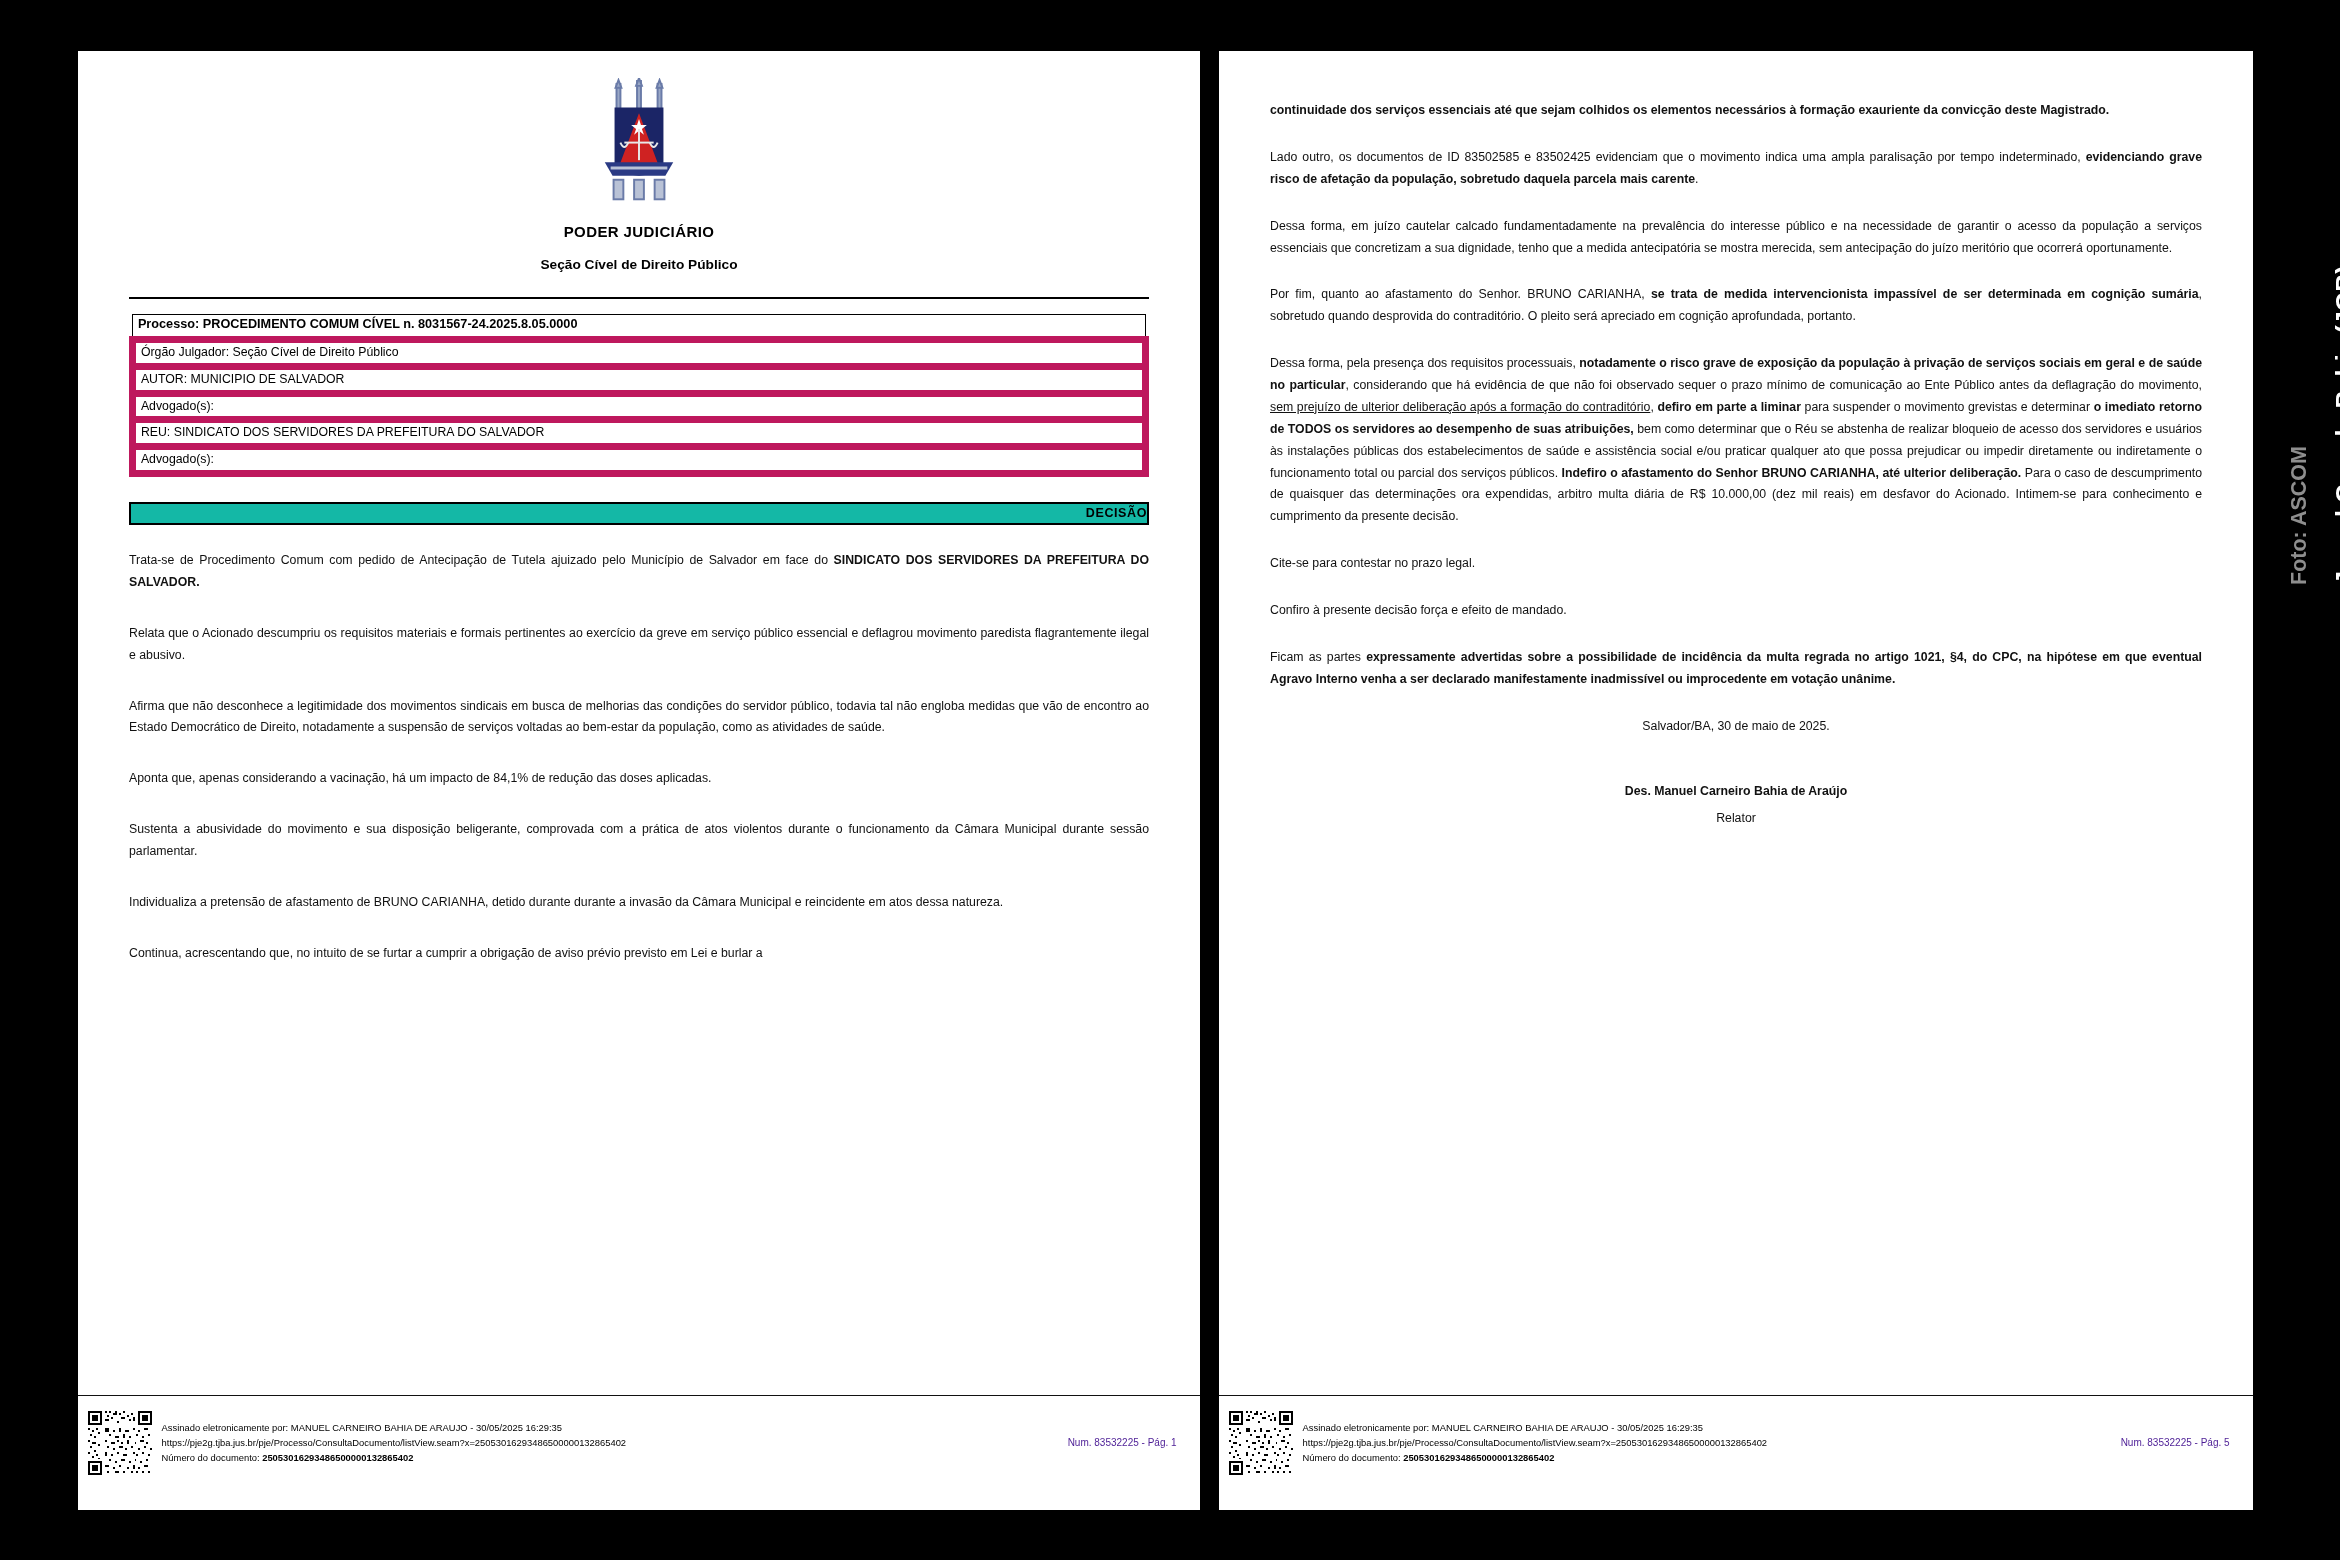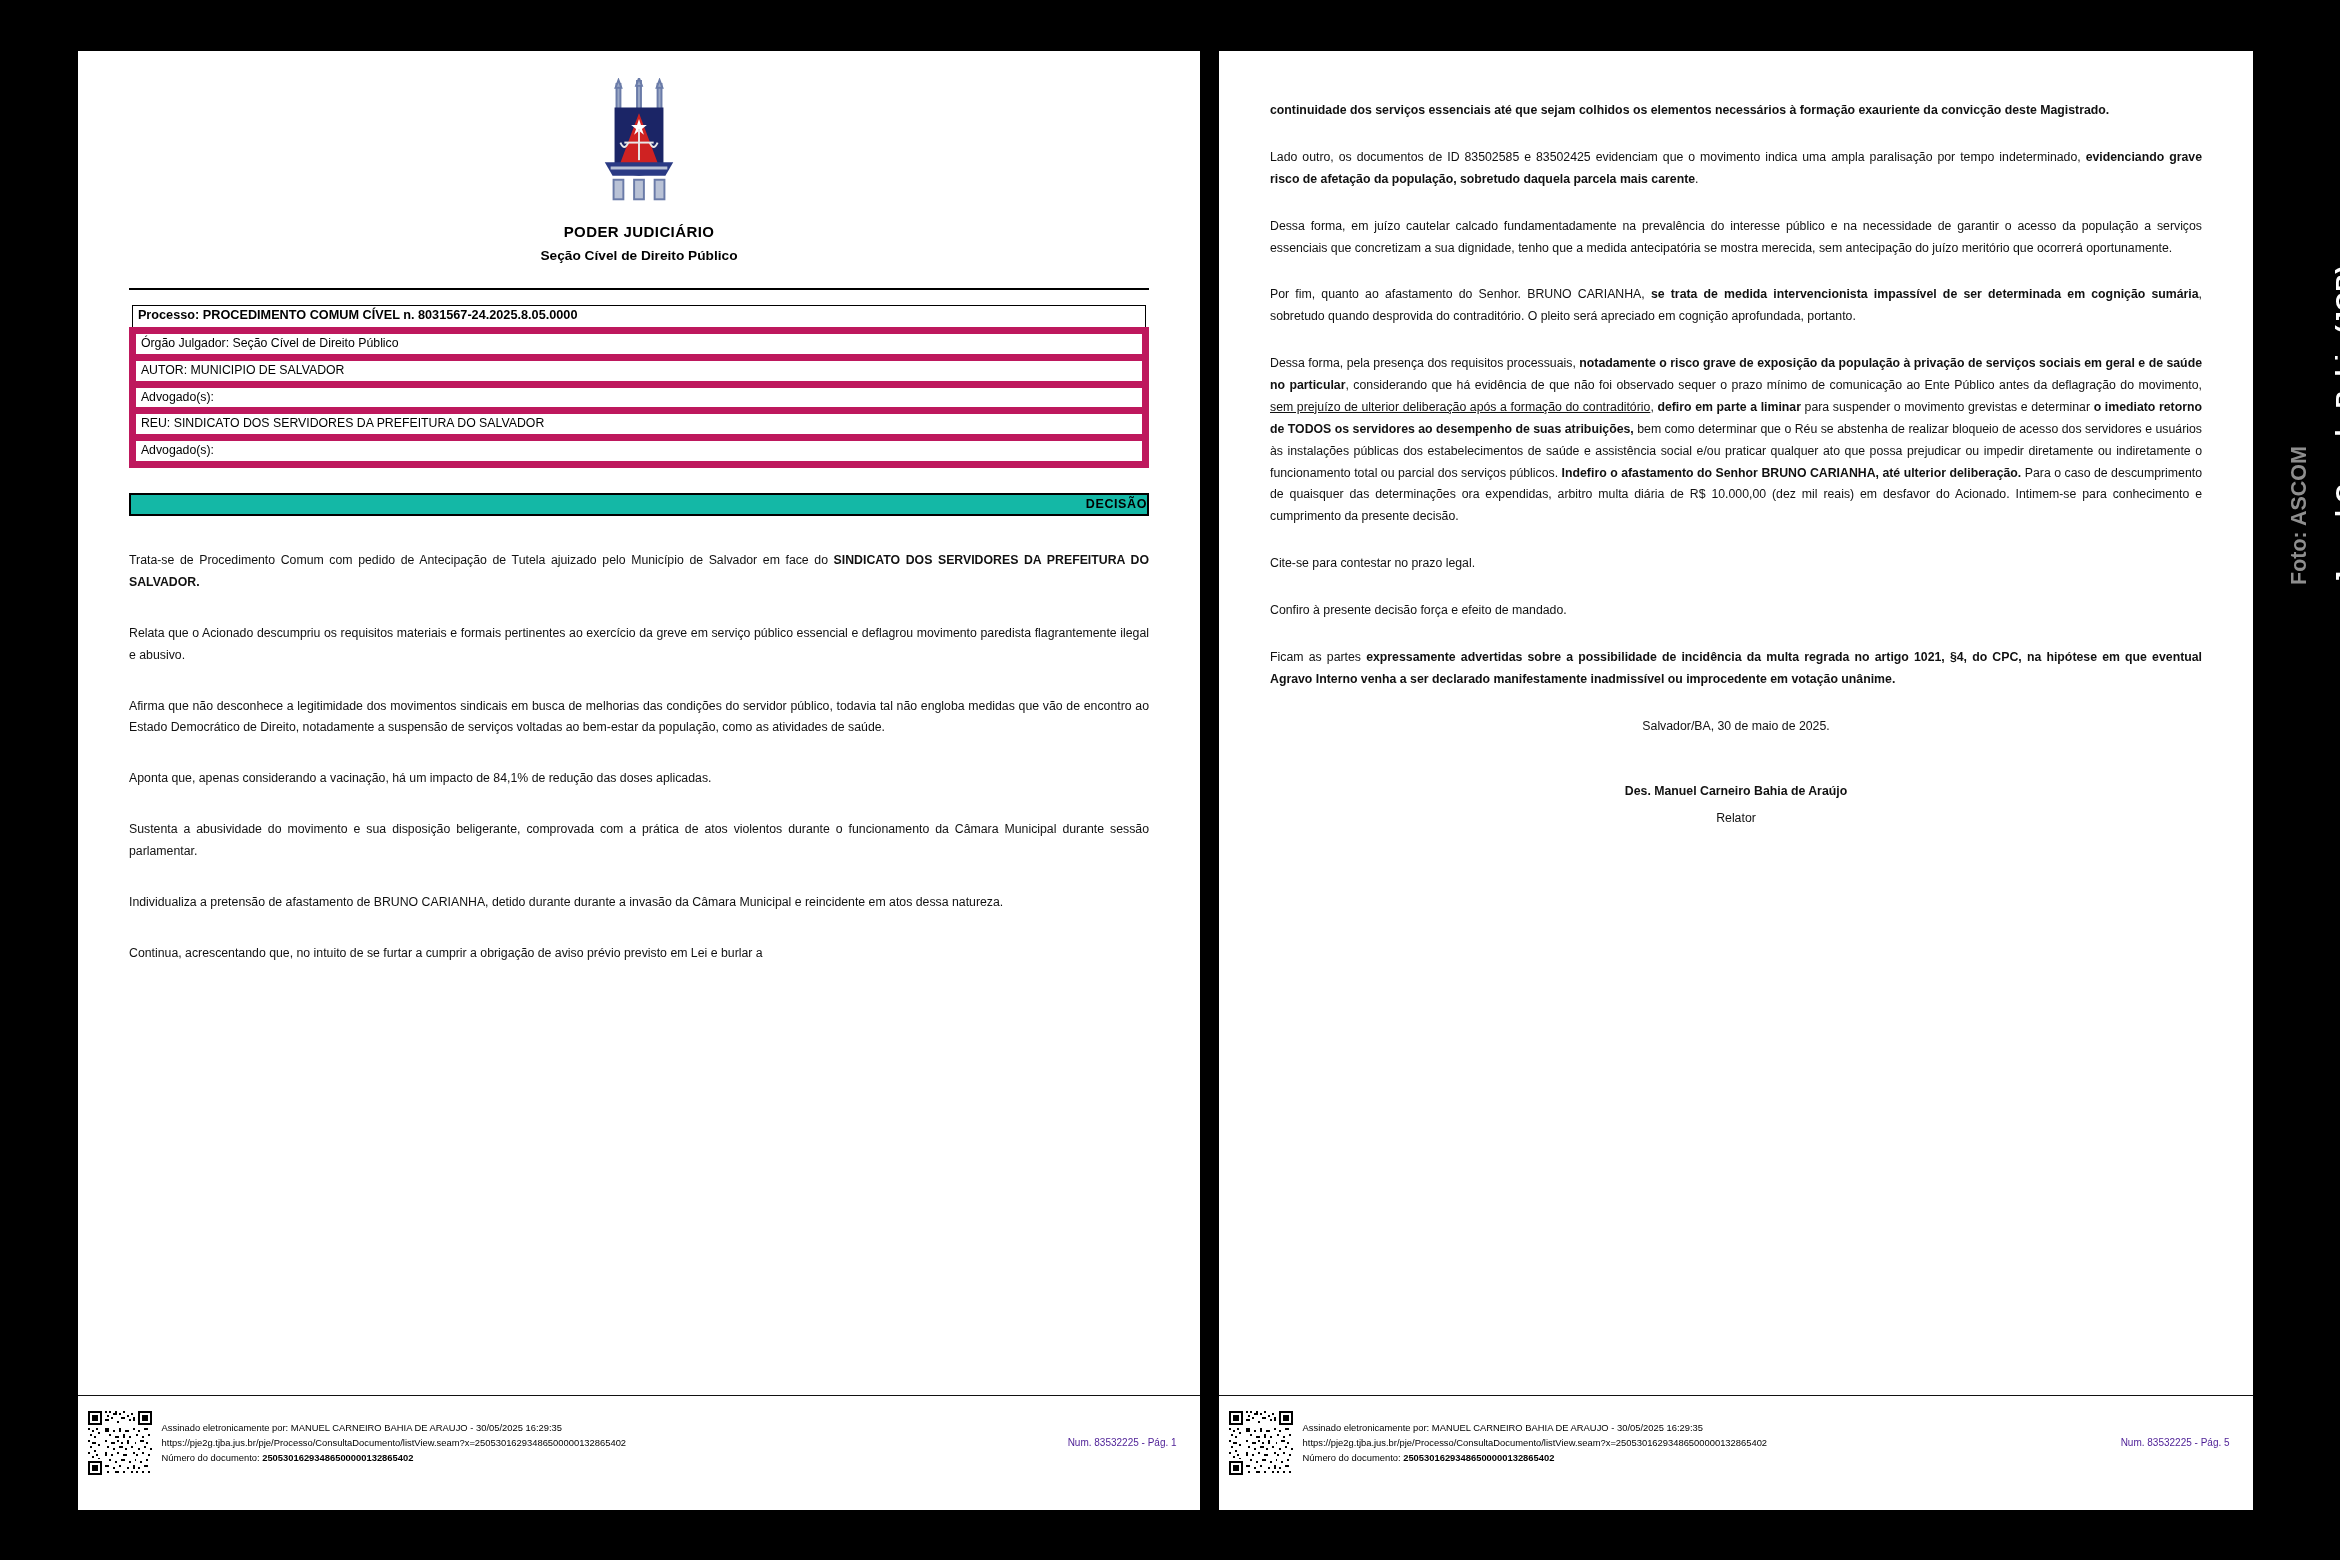--- a/index.html
+++ b/index.html
@@ -33,21 +33,21 @@
     margin:0 auto;
     display:block;
   }
   .hdr-line{
     text-align:center;
     font-weight:bold;
     color:#000;
   }
   #hdr1{font-size:15px;letter-spacing:0.4px;margin-top:7.8px;}
   #hdr2{font-size:15px;letter-spacing:0.2px;margin-top:21.5px;}
-  #hdr3{font-size:13.7px;margin-top:8px;}
+  #hdr3{font-size:13.7px;margin-top:17px;}
 
   .rule{
     height:2px;background:#000;
     margin:25px 0 15.6px 0;
   }
 
   
   .proc-table{
     border-collapse:collapse;
     width:100%;
@@ -74,21 +74,21 @@
     border:2px solid #000;
     background:#14b8a6;
     text-align:right;
     font-weight:bold;
     font-size:12.5px;
     letter-spacing:0.6px;
     padding:2px 0 2.9px 0;
   }
 
   
-  .body-wrap{margin-top:34px;}
+  .body-wrap{margin-top:25px;}
   .para{
     font-size:12.3px;
     line-height:1.78;
     text-align:justify;
     color:#111;
     margin:0 0 29px 0;
   }
   .para.tight{margin-bottom:25px;}
   .para b{font-weight:bold;}
   .para u{text-decoration:underline;}

